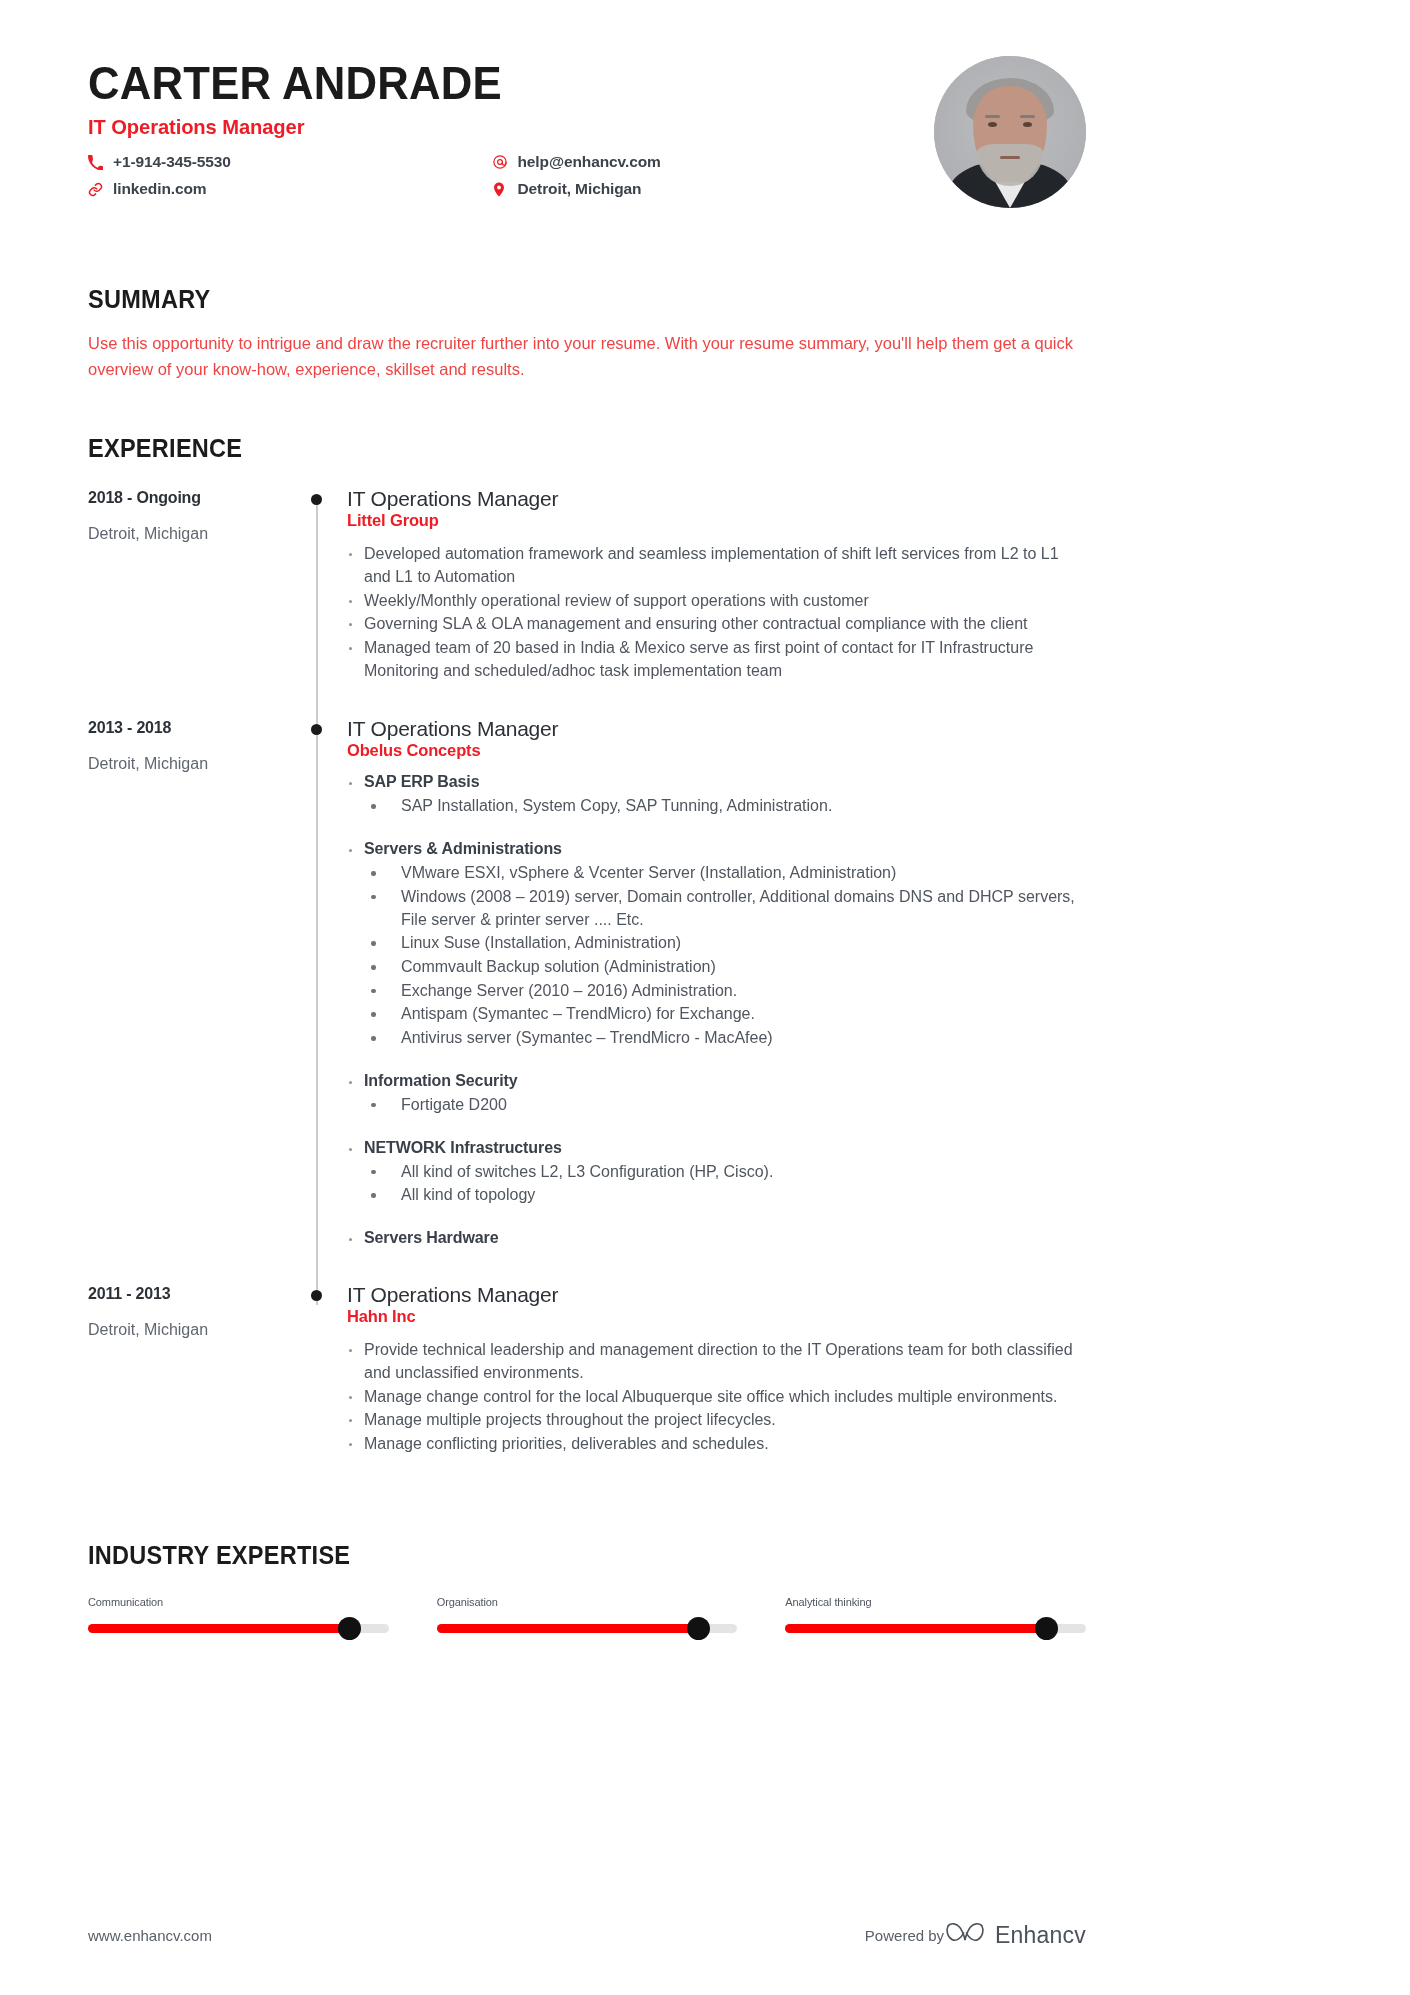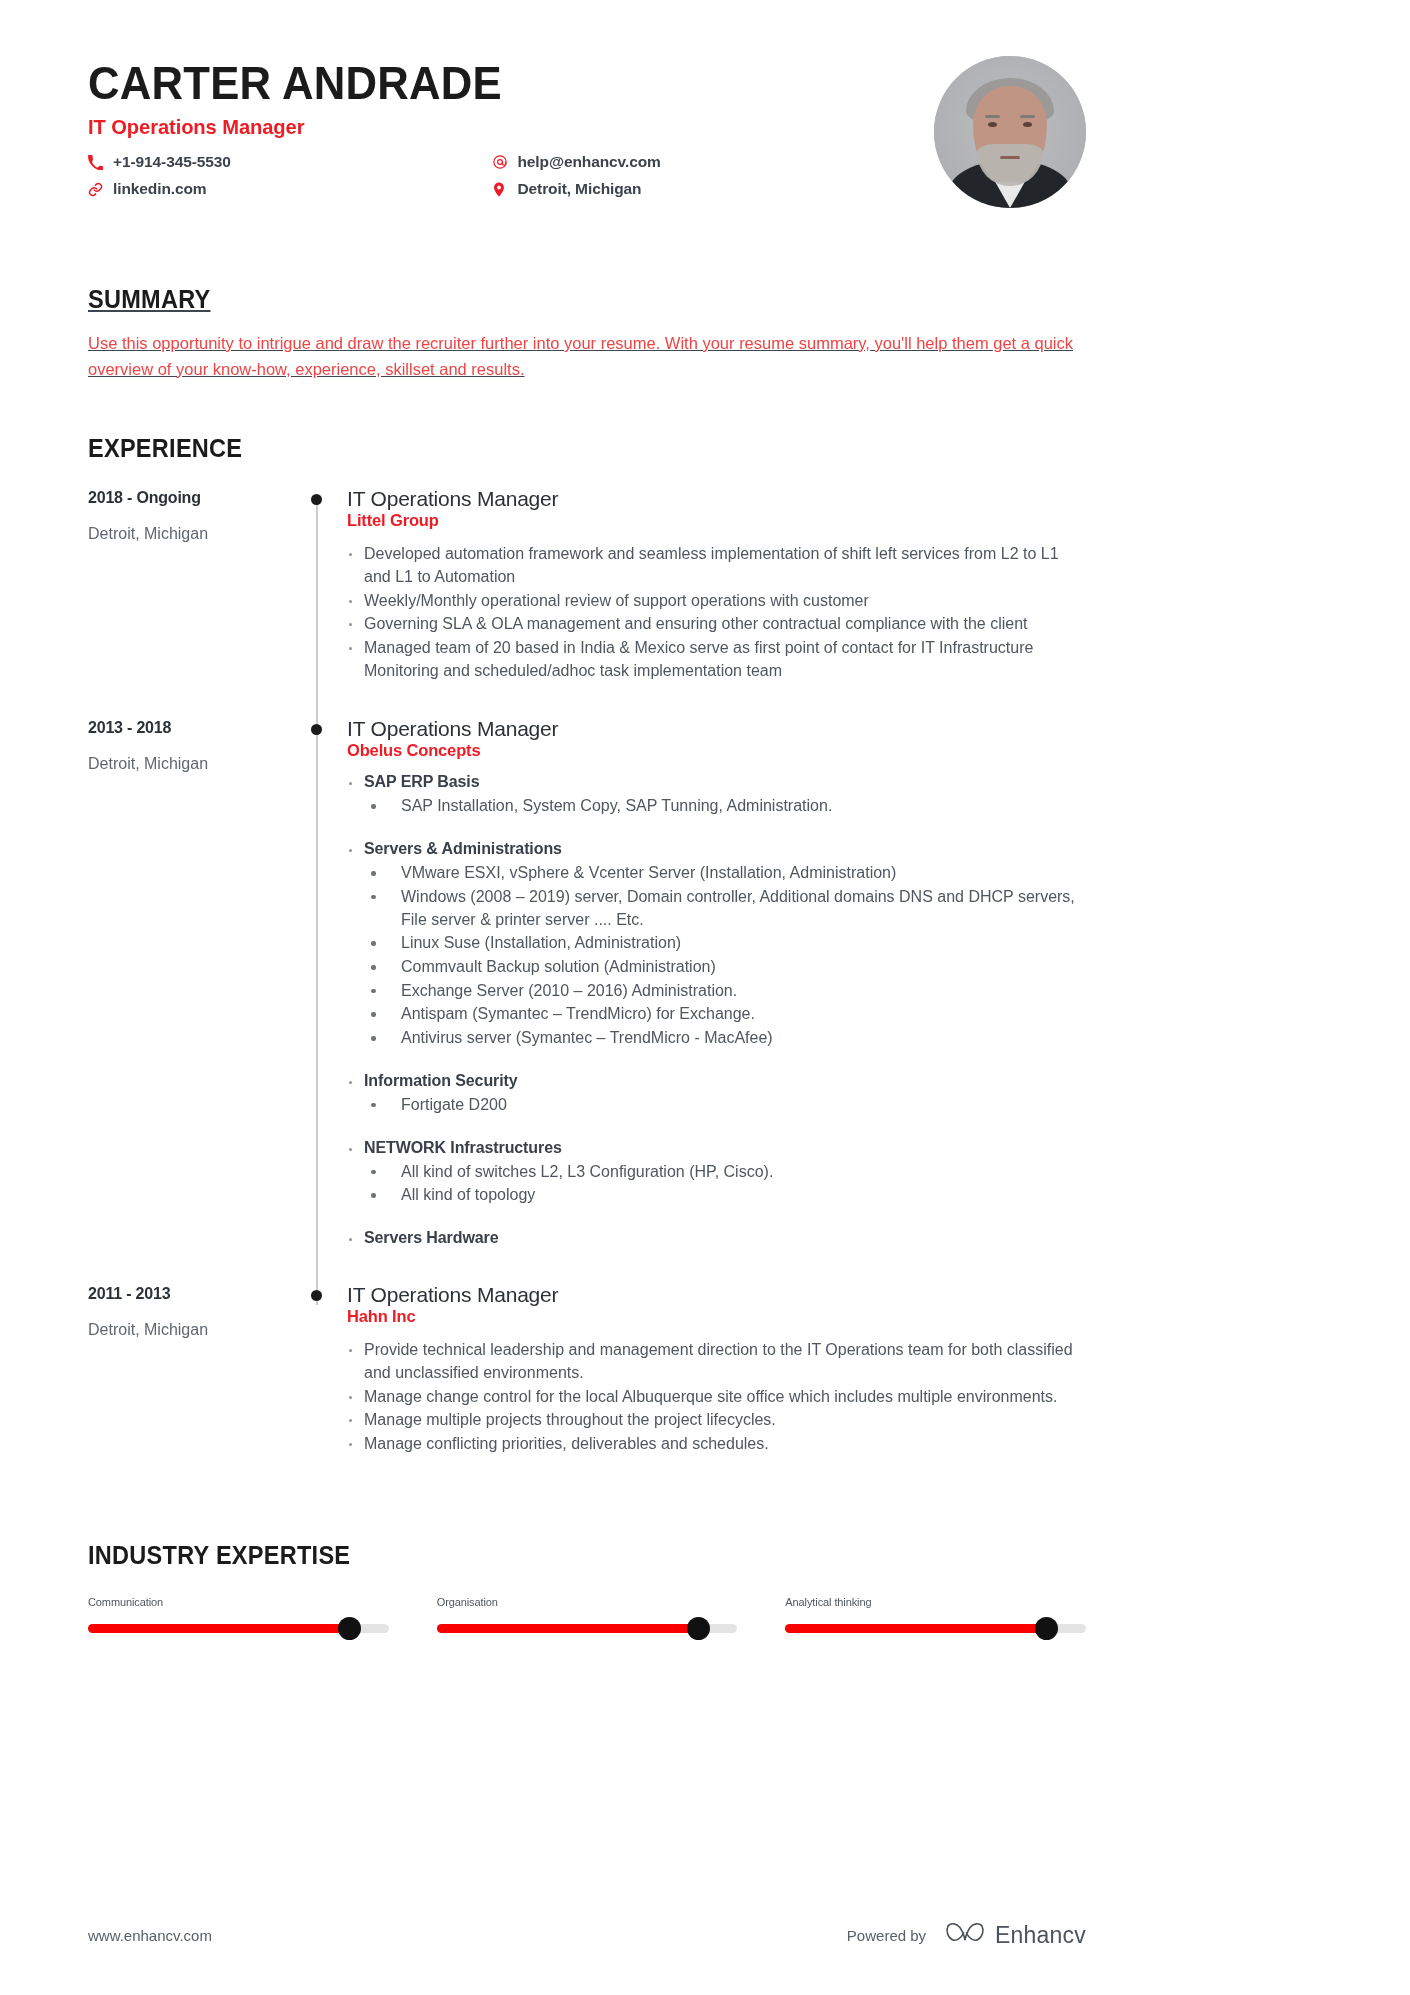--- a/index.html
+++ b/index.html
@@ -188,21 +188,21 @@
   .section { padding: 0 88px; }
   .section-title {
     font-family: "Liberation Sans Narrow", "Liberation Sans", sans-serif;
     font-size: 25px;
     font-weight: 700;
     color: #1b1b1b;
     letter-spacing: 0.3px;
     transform: scaleX(0.94);
     transform-origin: left center;
   }
-  #summary-section { margin-top: 55px; text-decoration: underline; }
+  #summary-section { margin-top: 55px; }
   .summary-text {
     margin-top: 17px;
     font-size: 16.5px;
     line-height: 1.55;
     color: #ef4444;
     max-width: 1200px;
   }
 
   #experience-section { margin-top: 52px; }
 
@@ -385,21 +385,20 @@
     align-items: center;
     justify-content: space-between;
   }
   .footer-url {
     font-size: 15px;
     color: #5a6069;
   }
   .footer-right {
     display: flex;
     align-items: center;
-    gap: 18px;
     text-align: right;
   }
   .powered-by {
     font-size: 15px;
     color: #5a6069;
   }
   .brand {
     display: flex;
     align-items: center;
     gap: 9px;

